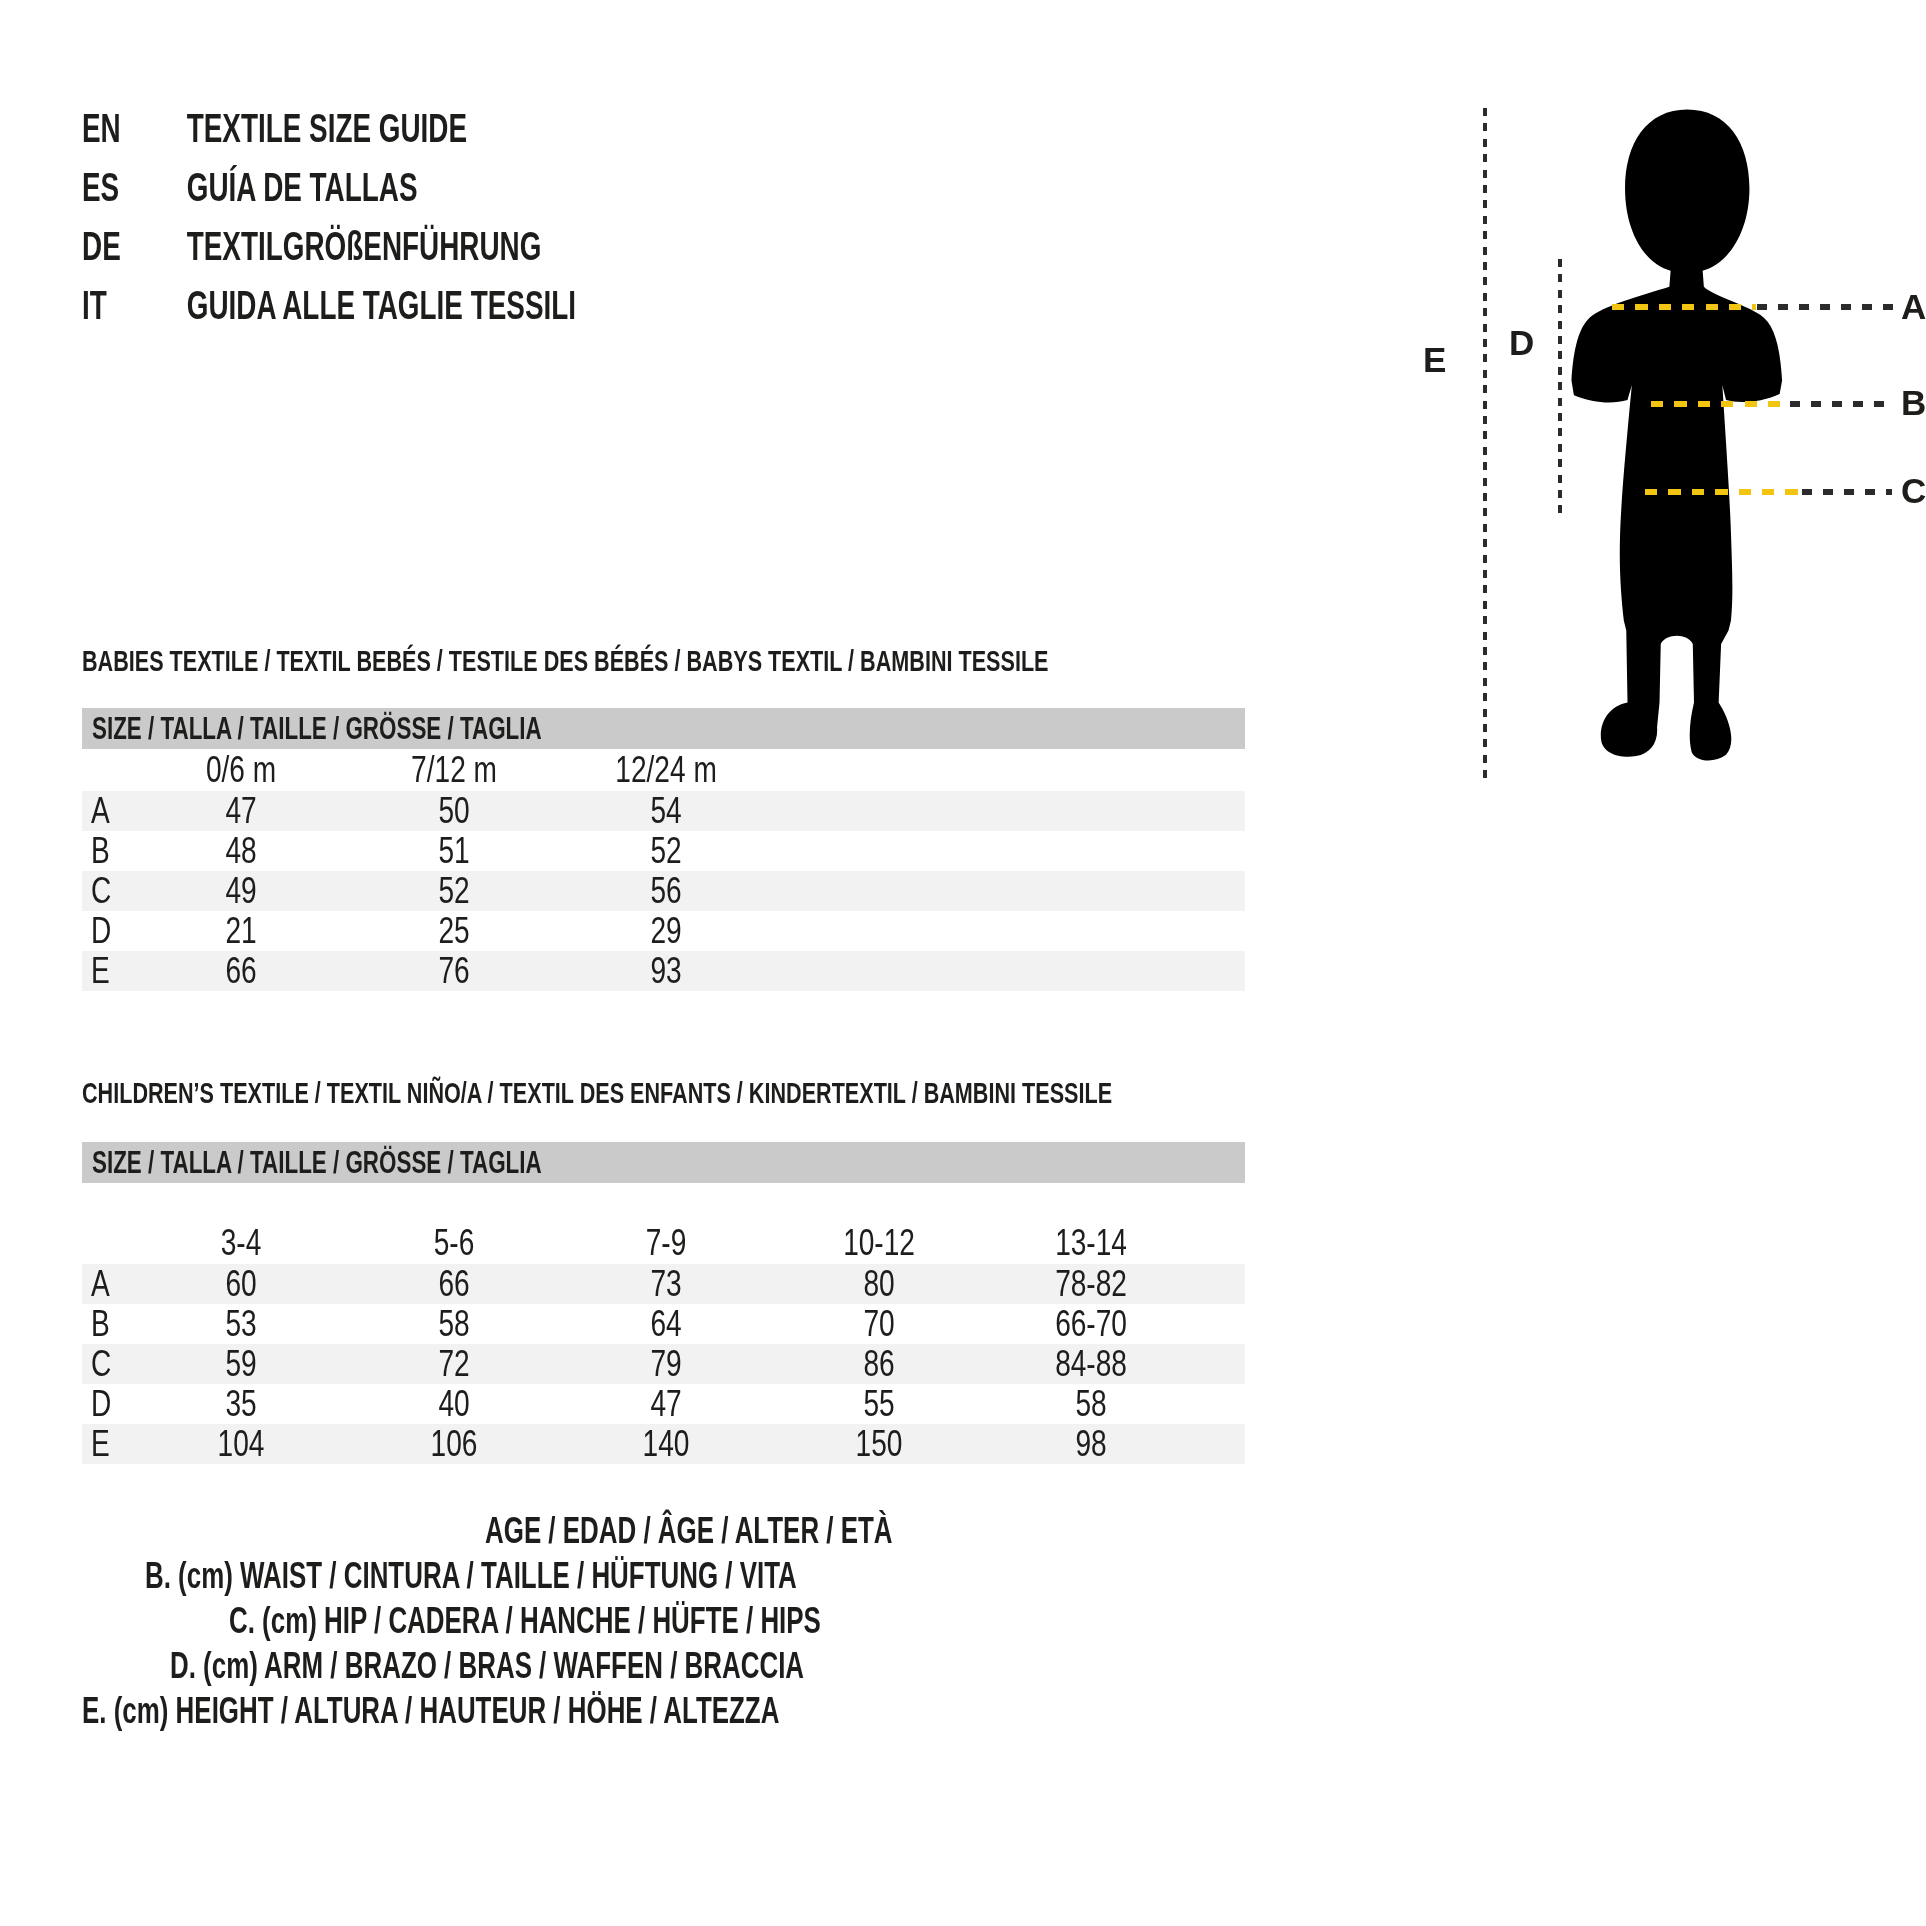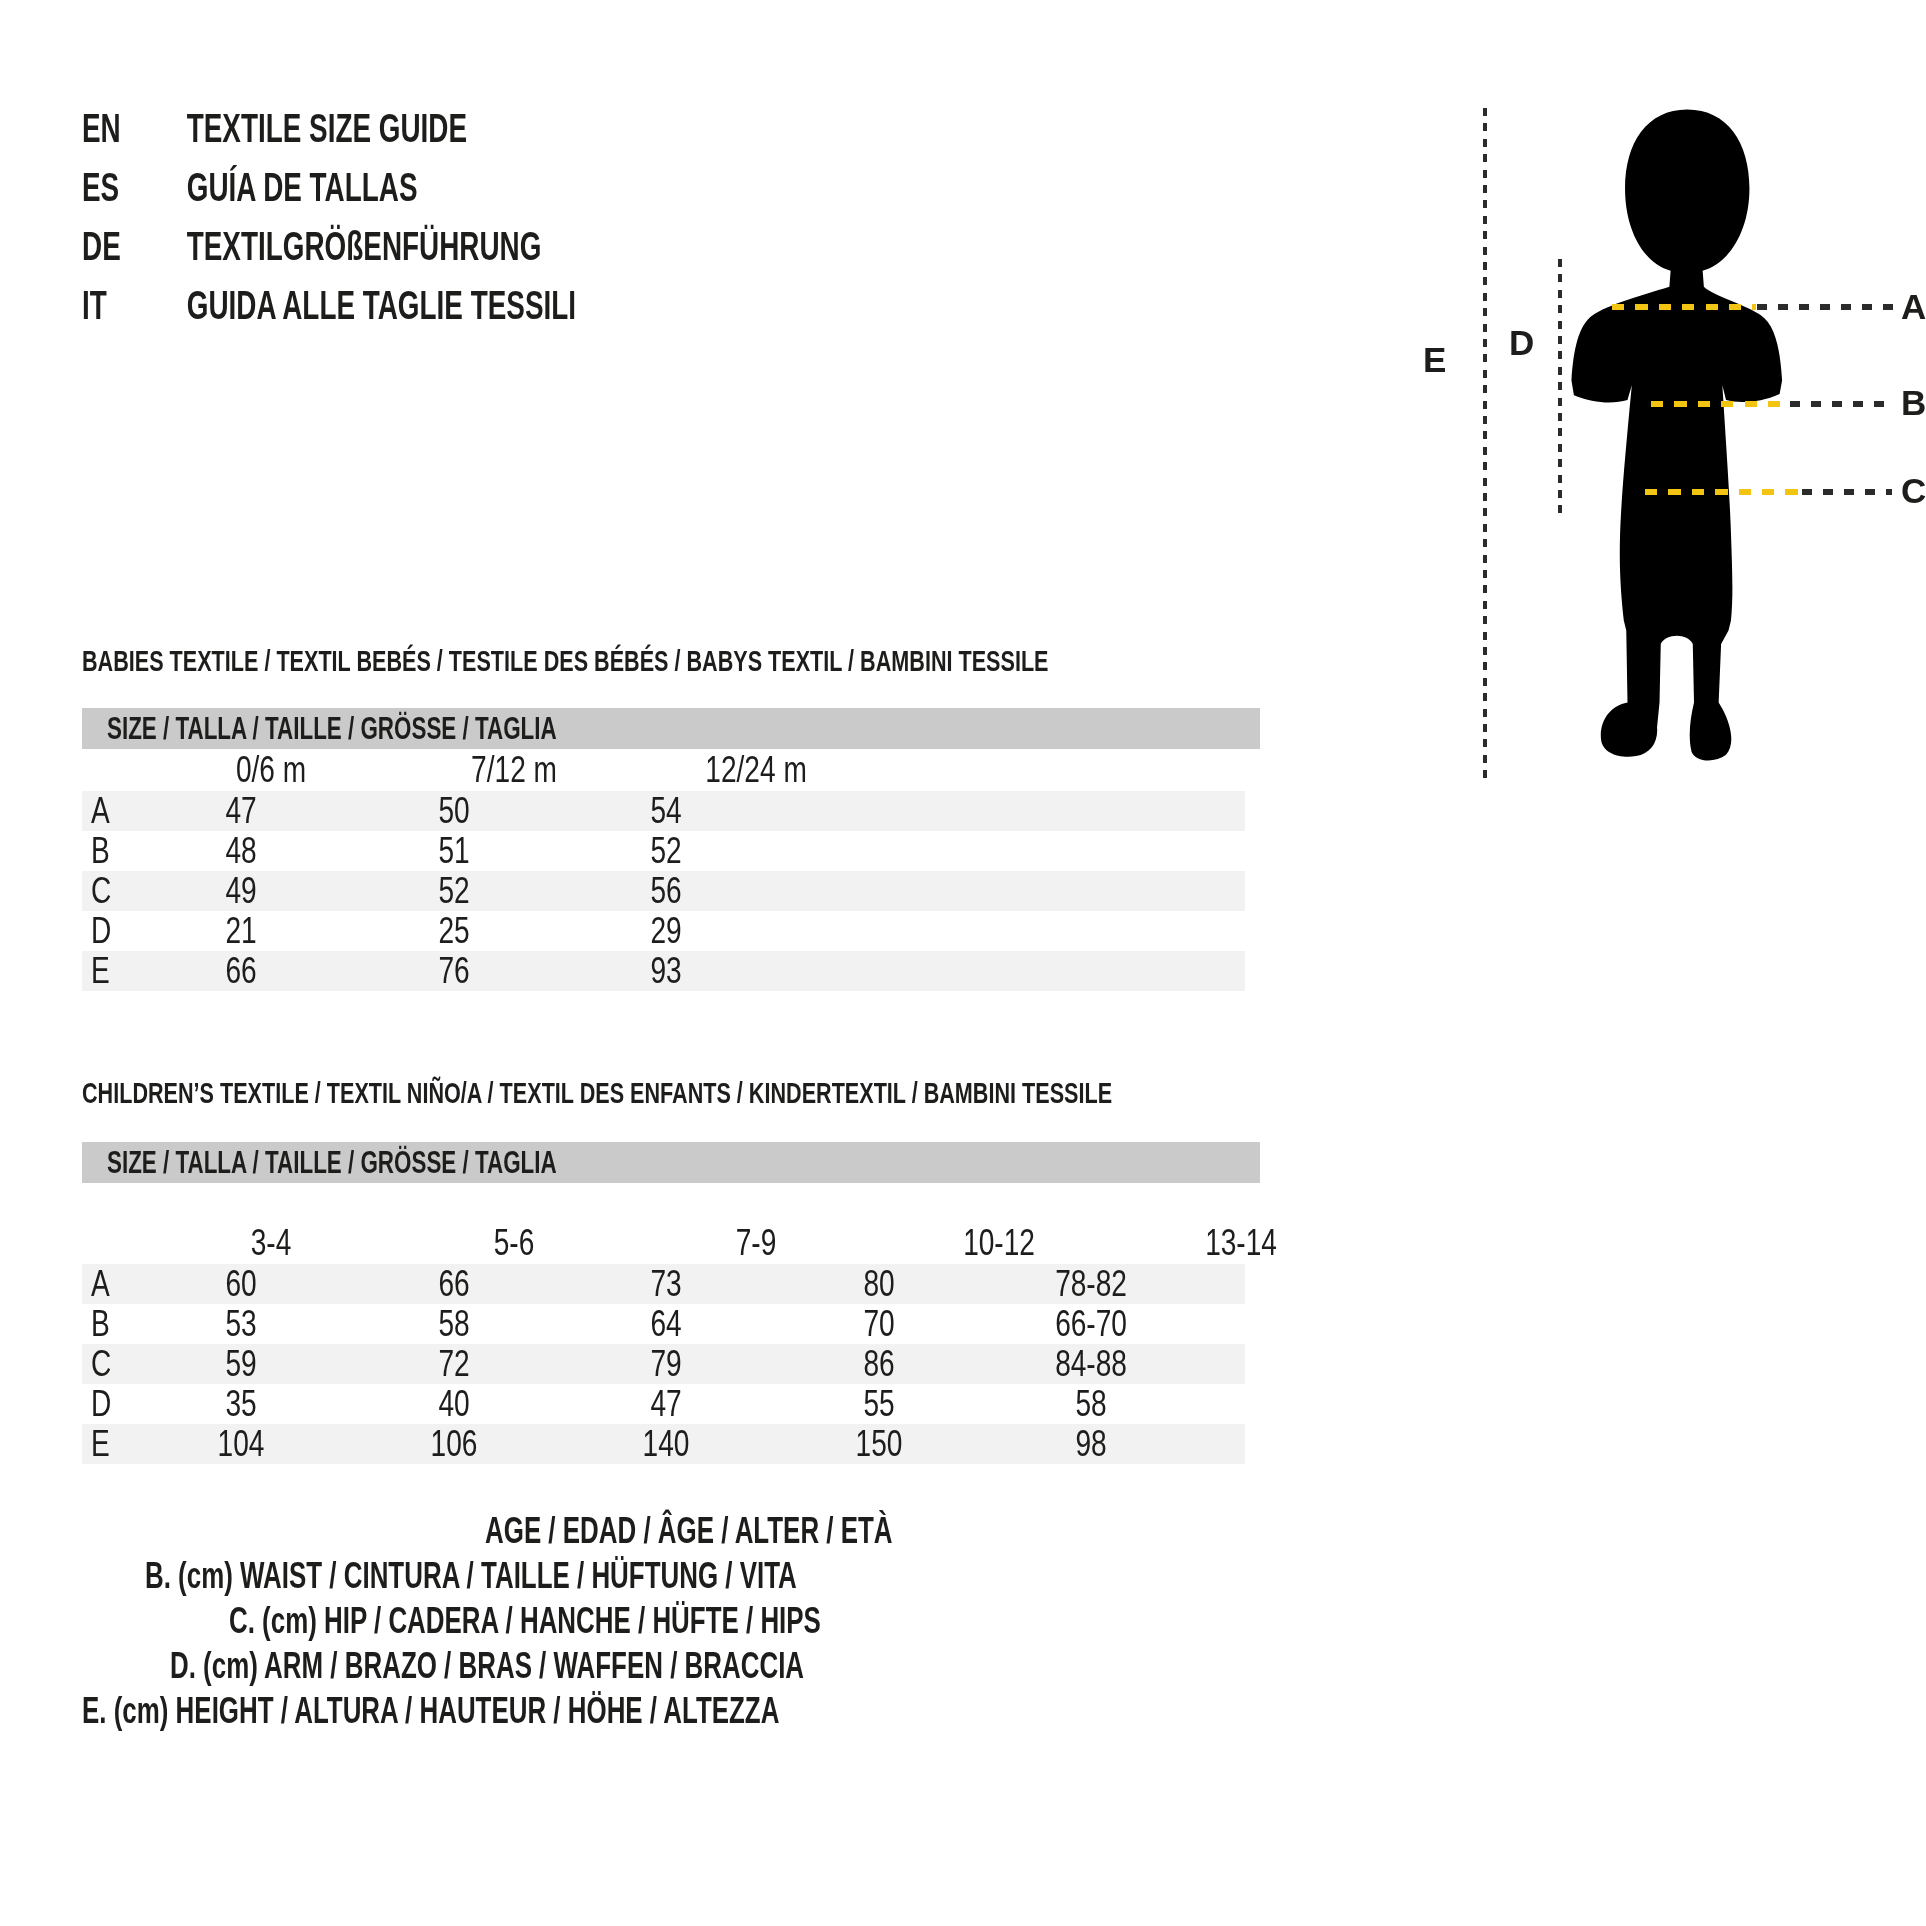--- a/index.html
+++ b/index.html
@@ -35,30 +35,30 @@
   #label-B{left:1893px;top:383px;}
   #label-C{left:1893px;top:471px;}
   #label-D{left:1501px;top:323px;}
   #label-E{left:1415px;top:340px;}
   
   .section-heading{position:absolute;left:74px;font-size:30px;font-weight:bold;line-height:39px;}
   .section-heading>span{display:inline-block;transform:scaleX(.72);transform-origin:0 50%;white-space:nowrap;}
   #babies-heading{top:641px;}
   #children-heading{top:1073px;}
   
-  .size-bar{position:absolute;left:74px;width:1163px;height:41px;line-height:41px;background:var(--size-bar-bg,#cacaca);padding-left:15px;}
+  .size-bar{position:absolute;left:74px;width:1163px;height:41px;line-height:41px;background:var(--size-bar-bg,#cacaca);}
   .size-bar>span{display:inline-block;margin-left:10px;font-size:32px;font-weight:bold;transform:scaleX(.70);transform-origin:0 50%;white-space:nowrap;}
   #babies-bar{top:708px;}
   #children-bar{top:1142px;}
   
   .tbl{position:absolute;left:74px;width:1163px;}
   #babies-table{top:749px;}
   #children-table{top:1222px;text-decoration:underline;}
   .trow{display:grid;height:40px;line-height:40px;}
-  .thead{height:42px;line-height:42px;gap:30px;}
+  .thead{height:42px;line-height:42px;}
   .grid-3{grid-template-columns:55px 209px 216px 209px 1fr;}
   .grid-5{grid-template-columns:55px 209px 216px 209px 216px 209px 1fr;}
   .stripe{background:var(--row-stripe-bg,#f2f2f2);}
   .cell{text-align:center;font-size:36px;}
   .cell>span{display:inline-block;transform:scaleX(.78);transform-origin:50% 50%;white-space:nowrap;}
   .rlabel{font-size:36px;padding-left:8.6px;text-align:left;}
   .rlabel>span{display:inline-block;transform:scaleX(.78);transform-origin:0 50%;}
   
   #legend-block{position:absolute;left:74px;top:1508px;text-align:right;}
   .legend-row{height:45px;line-height:45px;font-size:36px;font-weight:bold;}

